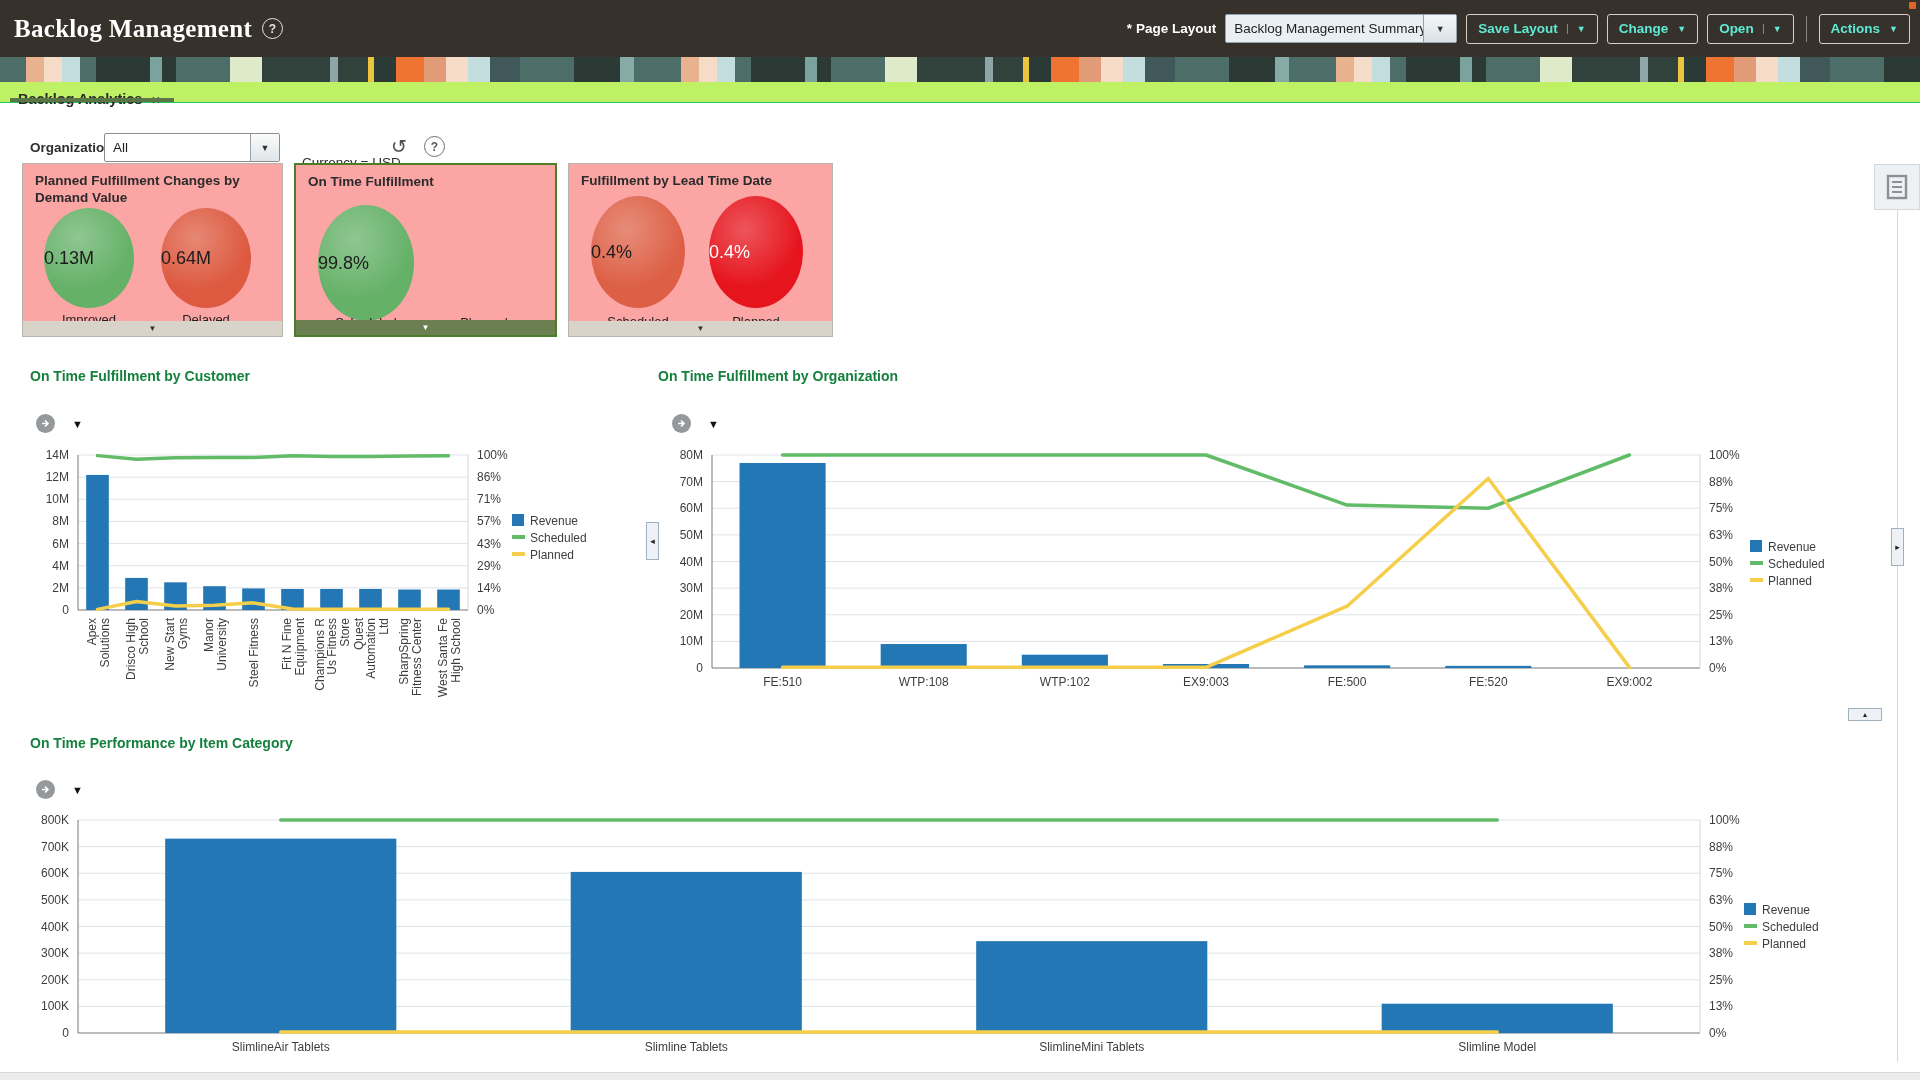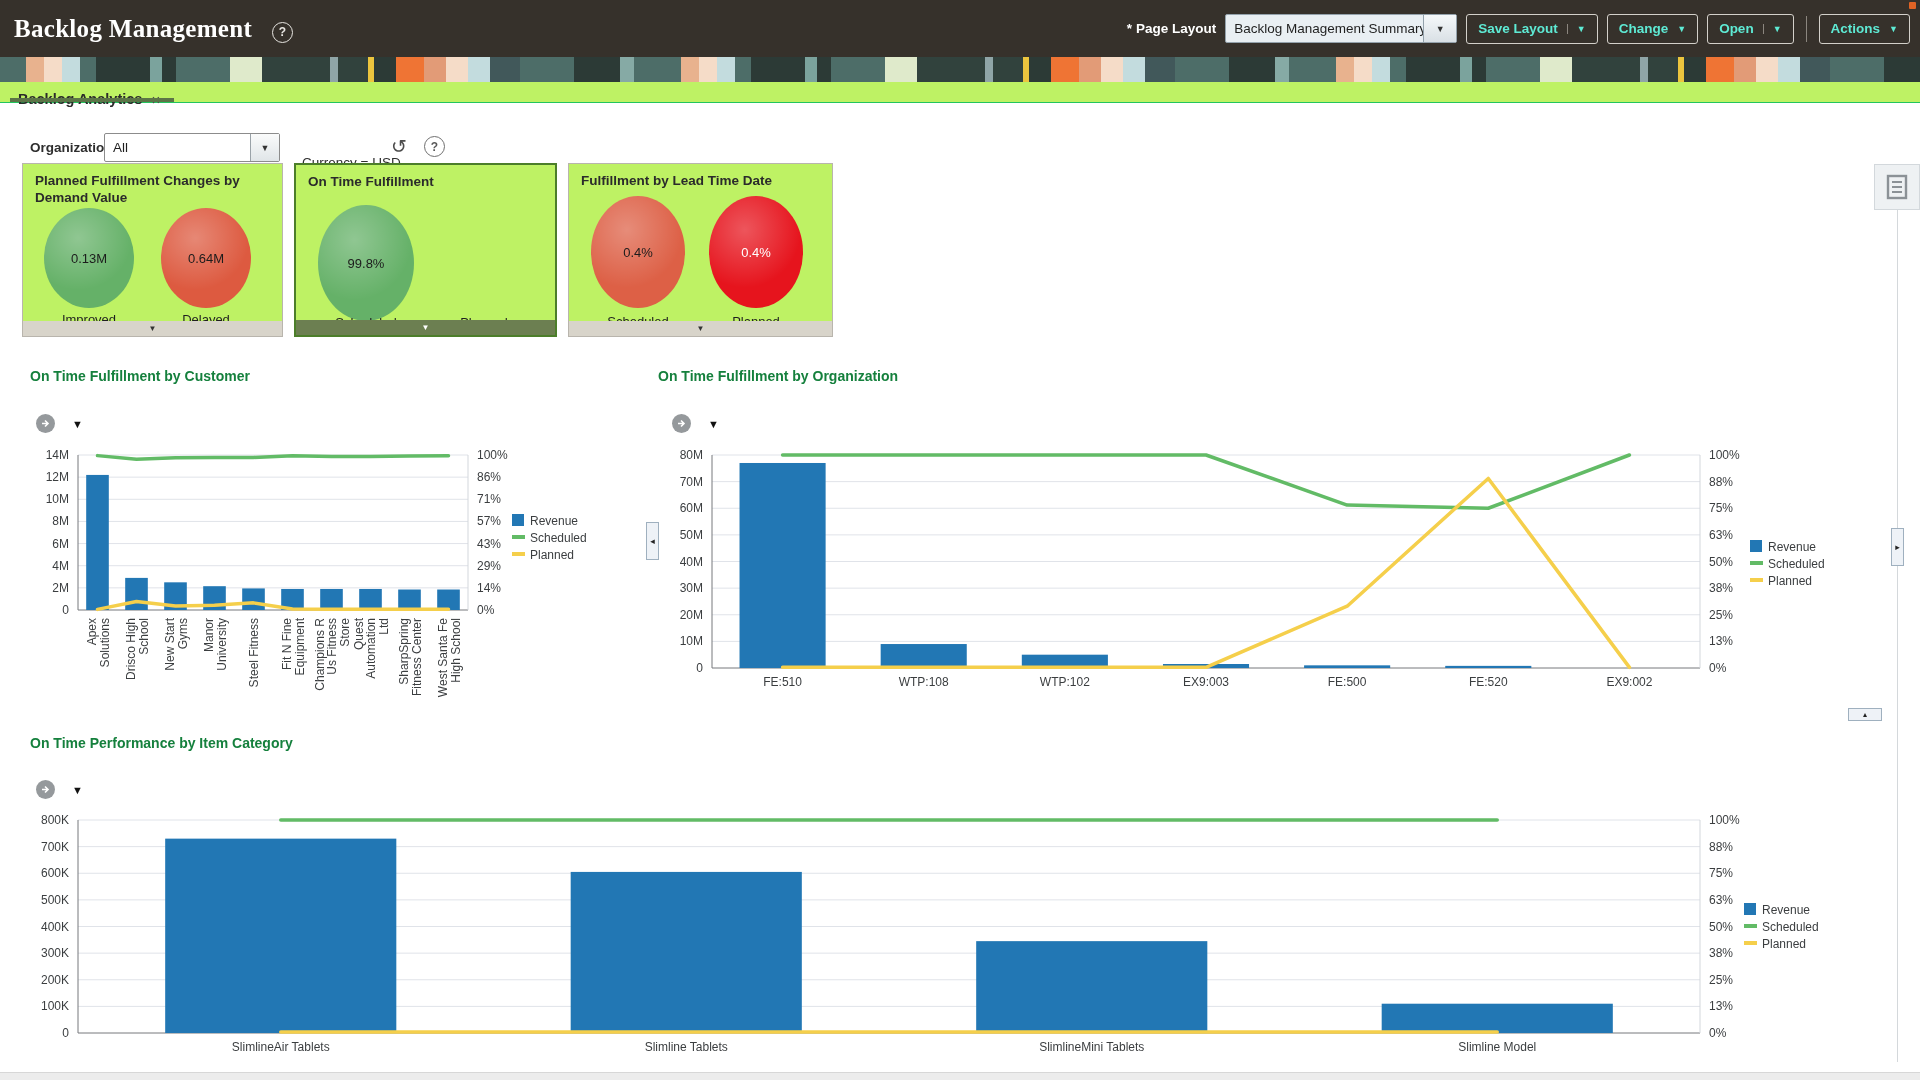--- a/index.html
+++ b/index.html
@@ -1,21 +1,21 @@
 <!DOCTYPE html>
 <html style="--revenue: #2277b4; --scheduled: #62bb66; --planned: #f5cf4b; --accent_green: #5c7547; --selected_card_border: #4c7e2a; --selected_footer: #6c7f51; --footer_gray: #d8d4ca;"><head>
 <meta charset="utf-8">
 <style>
   html,body{margin:0;padding:0;background:#fff;}
   body{width:1920px;height:1080px;overflow:hidden;font-family:"Liberation Sans",sans-serif;}
   .page{position:relative;width:1920px;height:1080px;background:#fff;}
 
   
   .app-header{position:absolute;left:0;top:0;width:100%;height:57px;background:#36312b;display:flex;align-items:center;justify-content:space-between;box-sizing:border-box;padding:0 10px 0 14px;}
-  .hleft{display:flex;align-items:flex-end;gap:20px;}
+  .hleft{display:flex;align-items:center;gap:10px;}
   .app-title{font-family:"Liberation Serif",serif;font-size:25px;font-weight:600;color:#fff;margin:0;letter-spacing:.3px;}
   .help-circ{width:19px;height:19px;border:1.6px solid #e8e6e2;border-radius:50%;color:#e8e6e2;font-size:12px;font-weight:bold;display:flex;align-items:center;justify-content:center;}
   .hright{display:flex;align-items:center;gap:9px;}
   .pl-label{color:#fff;font-size:13.5px;font-weight:bold;white-space:nowrap;}
   .pl-label .star{margin-right:4px;}
   .combo{width:232px;height:29px;background:#e9eff3;border:1px solid #94a2ac;border-radius:2px;display:flex;align-items:center;box-sizing:border-box;}
   .combo .combo-val{flex:1;font-size:13.5px;color:#1f1f1f;padding-left:8px;white-space:nowrap;overflow:hidden;}
   .combo .combo-btn{width:33px;align-self:stretch;background:linear-gradient(#f5f8fa,#d9e0e5);border:none;border-left:1px solid #94a2ac;font-size:9px;color:#333;cursor:pointer;}
   .hbtn{display:flex;align-items:center;height:30px;background:transparent;border:1.5px solid #d3d0ca;border-radius:3px;color:#5eead4;font-size:13.5px;font-weight:bold;padding:0 11px;gap:9px;cursor:pointer;font-family:inherit;}
   .hbtn .caret{font-size:9px;}
@@ -42,24 +42,24 @@
   
   .flabel{position:absolute;font-size:13.5px;font-weight:bold;color:#2e2e2e;}
   .fcombo{position:absolute;width:176px;height:29px;background:#fff;border:1px solid #8c8c8c;border-radius:2px;display:flex;align-items:center;box-sizing:border-box;}
   .fcombo .combo-val{flex:1;font-size:13.5px;color:#1f1f1f;padding-left:8px;}
   .fcombo .combo-btn{width:29px;align-self:stretch;background:linear-gradient(#fafbfb,#e0e5e8);border:none;border-left:1px solid #9aa2a8;font-size:9px;color:#333;cursor:pointer;}
   .ftext{position:absolute;font-size:13.5px;color:#2e2e2e;}
   .icon-refresh{position:absolute;font-size:19px;color:#4c4c4c;cursor:pointer;line-height:1;}
   .icon-helpq{position:absolute;width:19px;height:19px;border:1.6px solid #6f6f6f;border-radius:50%;color:#595959;font-size:12px;font-weight:bold;display:flex;align-items:center;justify-content:center;cursor:pointer;}
 
   
-  .kpi-card{position:absolute;top:163px;height:174px;background:#bef264;border:1px solid #b9b5ad;box-sizing:border-box;cursor:pointer;}
+  .kpi-card{position:absolute;top:163px;height:174px;background:#fca5a5;border:1px solid #b9b5ad;box-sizing:border-box;cursor:pointer;}
   .kpi-card.selected{border:2px solid #4c7e2a;}
   .kpi-title{margin:9px 12px 0;font-size:13.5px;font-weight:bold;color:#2b2b2b;line-height:1.25;}
-  .kpi-circle{position:absolute;border-radius:50%;display:flex;align-items:center;justify-content:center;font-size:13px;}
+  .kpi-circle{position:absolute;border-radius:50%;display:flex;align-items:center;font-size:18px;}
   .kpi-label{position:absolute;width:100px;text-align:center;font-size:13px;color:#1f1f1f;}
   .kpi-footer{position:absolute;left:0;right:0;bottom:0;height:15px;background:#d8d4ca;text-align:center;font-size:8px;color:#333;line-height:15px;cursor:pointer;}
   .kpi-card.selected .kpi-footer{background:#6c7f51;color:#fff;}
   .kpi-card[data-card="0"] .kpi-circle{width:90px;height:100px;top:44px;}
   .kpi-card[data-card="0"] .kc0{left:21px;}  .kpi-card[data-card="0"] .kc1{left:138px;}
   .kpi-card[data-card="0"] .kl0{left:16px;top:148px;} .kpi-card[data-card="0"] .kl1{left:133px;top:148px;text-align:center;}
   .kpi-card[data-card="1"] .kpi-circle{width:96px;height:116px;top:40px;}
   .kpi-card[data-card="1"] .kc0{left:22px;}  .kpi-card[data-card="1"] .kc1{left:140px;}
   .kpi-card[data-card="1"] .kl0{left:20px;top:150px;} .kpi-card[data-card="1"] .kl1{left:138px;top:150px;}
   .kpi-card[data-card="2"] .kpi-circle{width:94px;height:112px;top:32px;}

